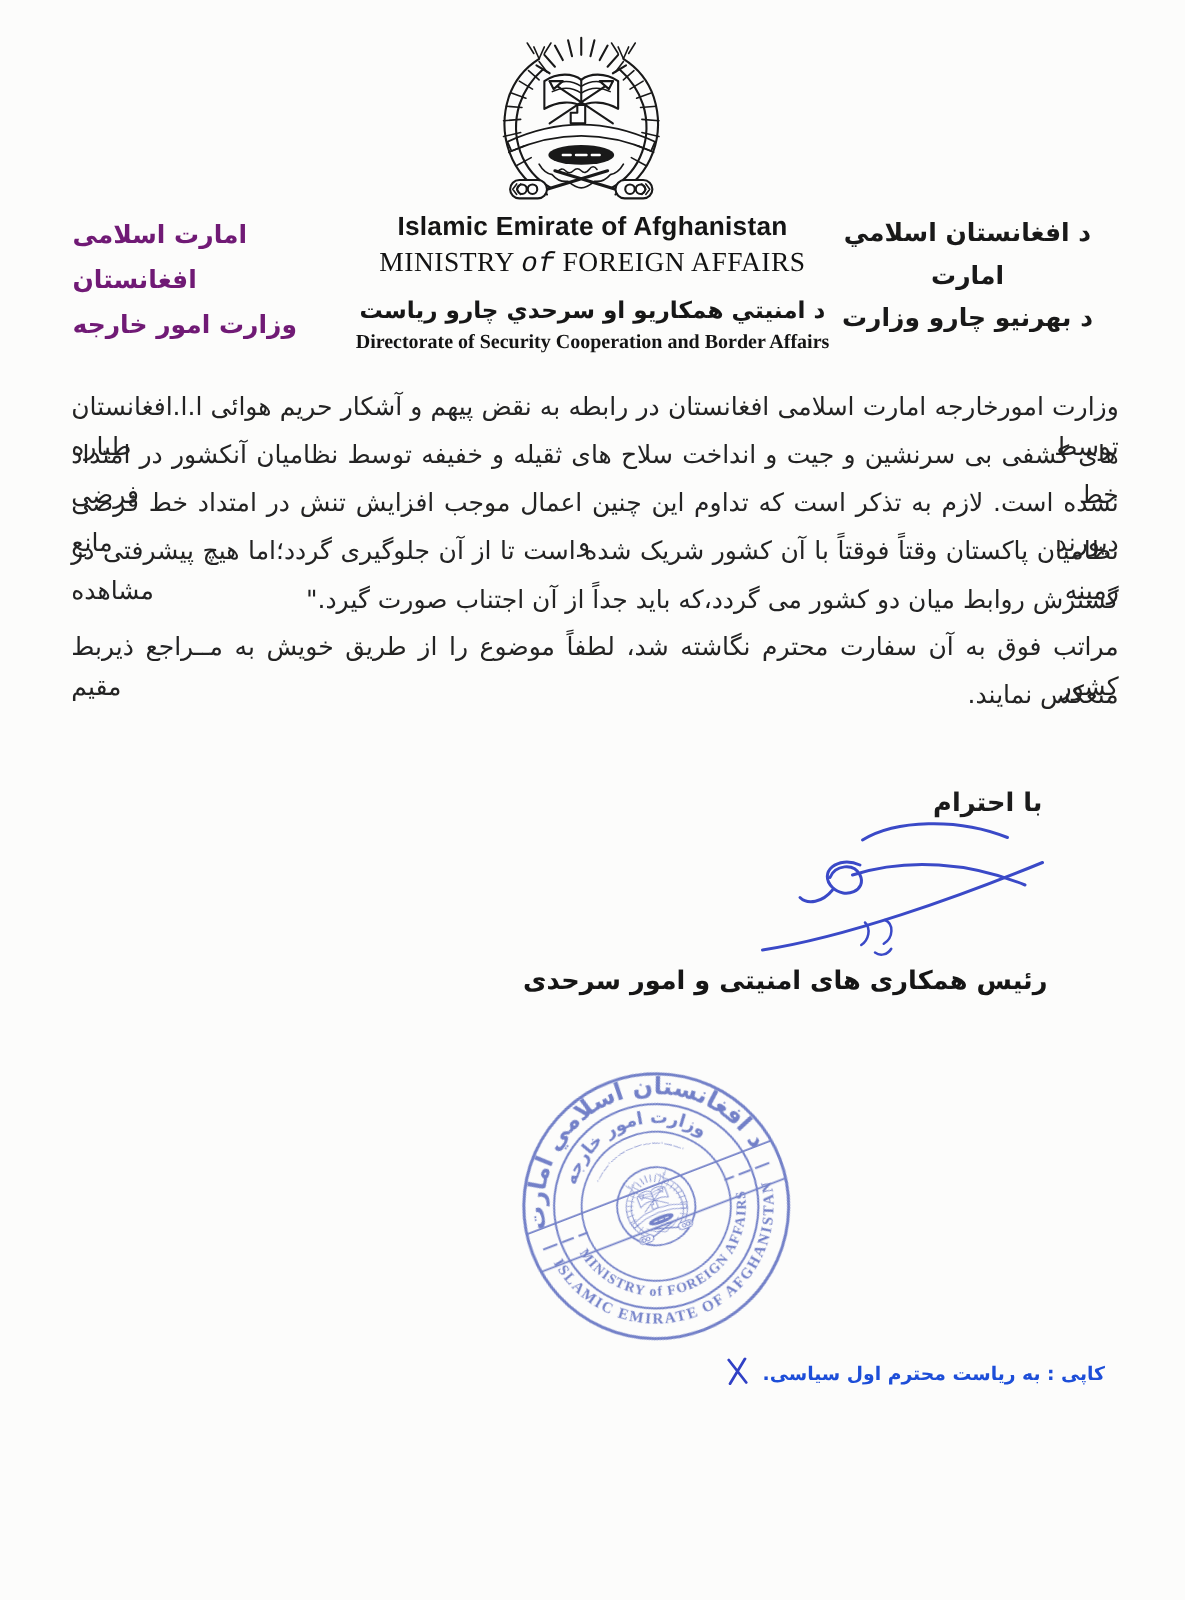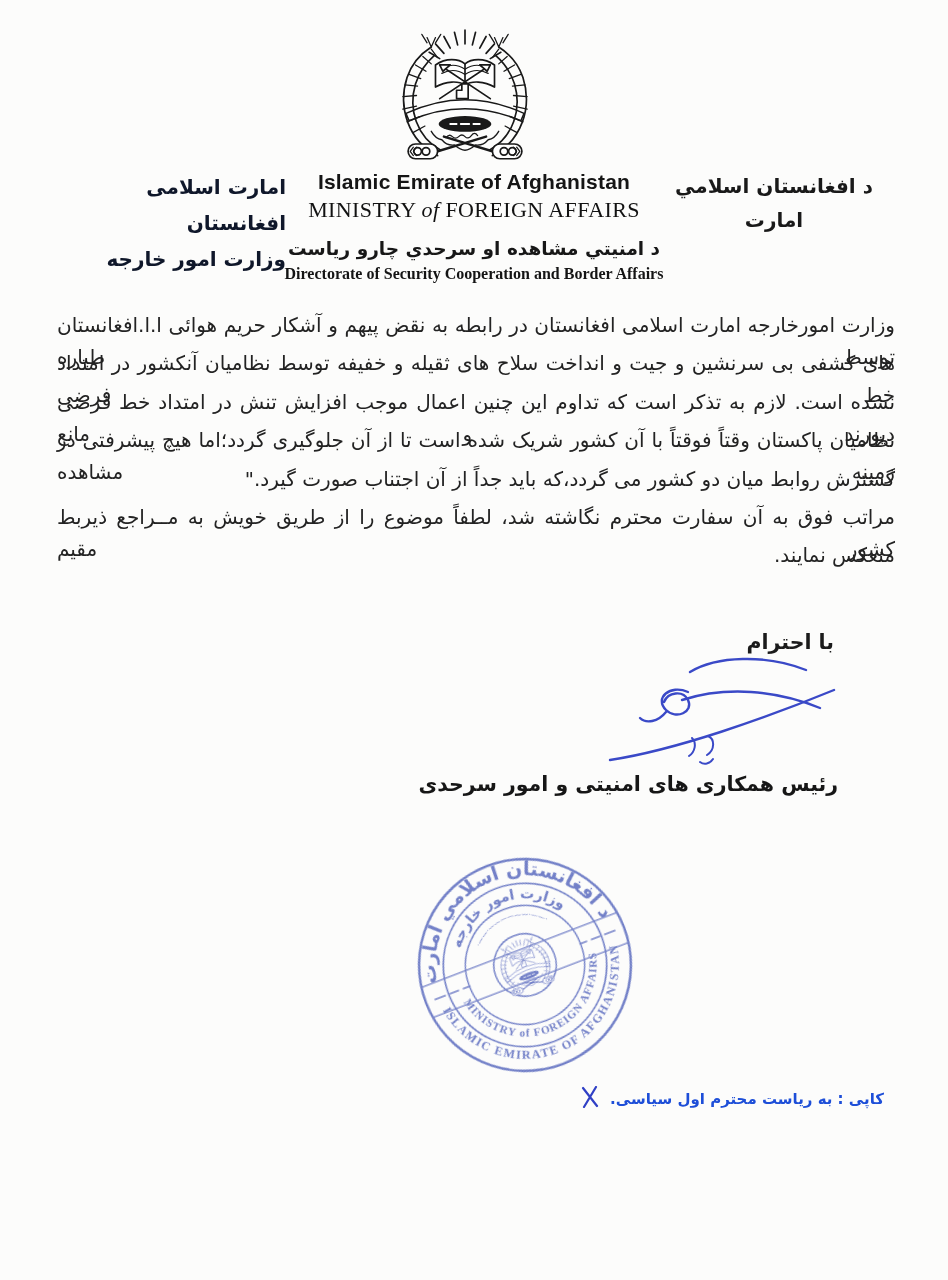--- a/index.html
+++ b/index.html
@@ -3,28 +3,28 @@
 <meta charset="utf-8">
 <style>
   html,body{margin:0;padding:0;}
   .page{
     position:relative;width:948px;height:1280px;background:#fcfcfb;
     font-family:"DejaVu Sans",sans-serif;color:#1e1e1e;overflow:hidden;
   }
   .emblem{position:absolute;left:391px;top:27px;width:148px;height:137px;color:#191919;}
   .hdr-right{position:absolute;top:169px;right:54px;width:240px;text-align:center;
     direction:rtl;font-weight:700;font-size:20px;line-height:34px;color:#191919;}
-  .hdr-left{position:absolute;top:169px;left:58px;width:228px;text-align:right;
-    direction:rtl;font-weight:700;font-size:20px;line-height:36px;color:#0f172a;}
+  .hdr-left{position:absolute;top:169px;left:58px;width:228px;text-align:left;
+    direction:rtl;font-weight:700;font-size:20px;line-height:36px;color:#701a75;}
   .hdr-center{position:absolute;top:170px;left:274px;width:400px;text-align:center;}
   .en1{font-family:"Liberation Sans",sans-serif;font-size:21px;font-weight:600;
     letter-spacing:.2px;color:#151515;}
   .en2{font-family:"Liberation Serif",serif;font-size:22px;margin-top:3px;
     letter-spacing:.4px;color:#121212;}
-  .en2 i{font-style:italic;}
+  .en2 i{font-style:italic;font-family:Liberation Mono, monospace;}
   .directorate{position:absolute;top:238px;left:0;right:0;text-align:center;}
   .dir-ps{direction:rtl;font-weight:700;font-size:18.5px;color:#171717;}
   .dir-en{font-family:"Liberation Serif",serif;font-weight:700;font-size:16px;
     margin-top:6px;color:#141414;}
   .body-block{position:absolute;top:309px;left:57px;width:838px;direction:rtl;
     font-size:20px;line-height:32px;color:#232323;}
   .bline{height:38.4px;overflow:visible;white-space:normal;}
   .just{text-align:justify;text-align-last:justify;}
   .start{text-align:right;}
   .respect{position:absolute;top:630px;right:114px;direction:rtl;font-weight:700;
@@ -81,34 +81,35 @@
 </svg>
 
 <div class="page">
 
   <svg class="emblem" viewBox="0 0 140 130">
     <use href="#emblem-sym"></use>
   </svg>
 
   <div class="hdr-right">
     <div>د افغانستان اسلامي امارت</div>
+    <div>د بهرنيو چارو وزارت</div>
   </div>
 
   <div class="hdr-center">
     <div class="en1">Islamic Emirate of Afghanistan</div>
     <div class="en2"><span>MINISTRY </span><i>of</i><span> FOREIGN AFFAIRS</span></div>
   </div>
 
   <div class="hdr-left">
     <div>امارت اسلامی افغانستان</div>
     <div>وزارت امور خارجه</div>
   </div>
 
   <div class="directorate">
-    <div class="dir-ps">د امنيتي مشاهده او سرحدي چارو رياست</div>
+    <div class="dir-ps">د امنيتي همکاريو او سرحدي چارو رياست</div>
     <div class="dir-en">Directorate of Security Cooperation and Border Affairs</div>
   </div>
 
   <div class="body-block">
     <div class="bline just">وزارت امورخارجه امارت اسلامی افغانستان در رابطه به نقض پیهم و آشکار حریم هوائی ا.ا.افغانستان توسط طیاره</div>
     <div class="bline just">های کشفی بی سرنشین و جیت و انداخت سلاح های ثقیله و خفیفه توسط نظامیان آنکشور در امتداد خط فرضی</div>
     <div class="bline just">نشده است. لازم به تذکر است که تداوم این چنین اعمال موجب افزایش تنش در امتداد خط فرضی دیورند و مانع</div>
     <div class="bline just">نظامیان پاکستان وقتاً فوقتاً با آن کشور شریک شده است تا از آن جلوگیری گردد؛اما هیچ پیشرفتی در زمینه مشاهده</div>
     <div class="bline start">گسترش روابط میان دو کشور می گردد،که باید جداً از آن اجتناب صورت گیرد."</div>
     <div class="bline just">مراتب فوق به آن سفارت محترم نگاشته شد، لطفاً موضوع را از طریق خویش به مــراجع ذیربط کشور مقیم</div>

